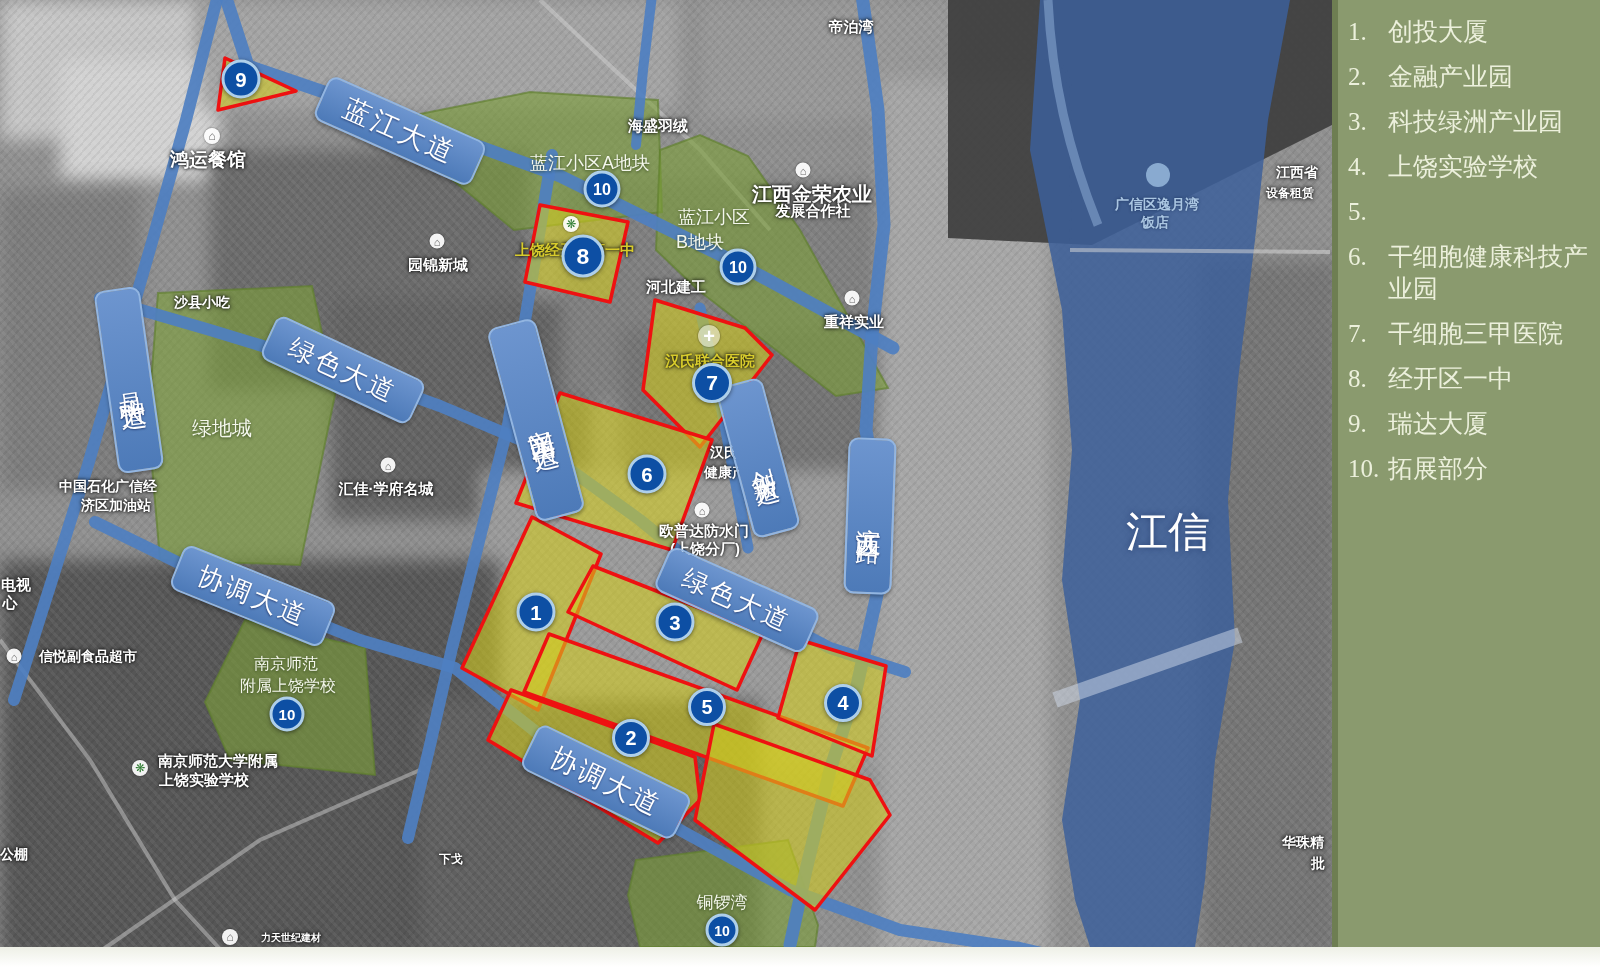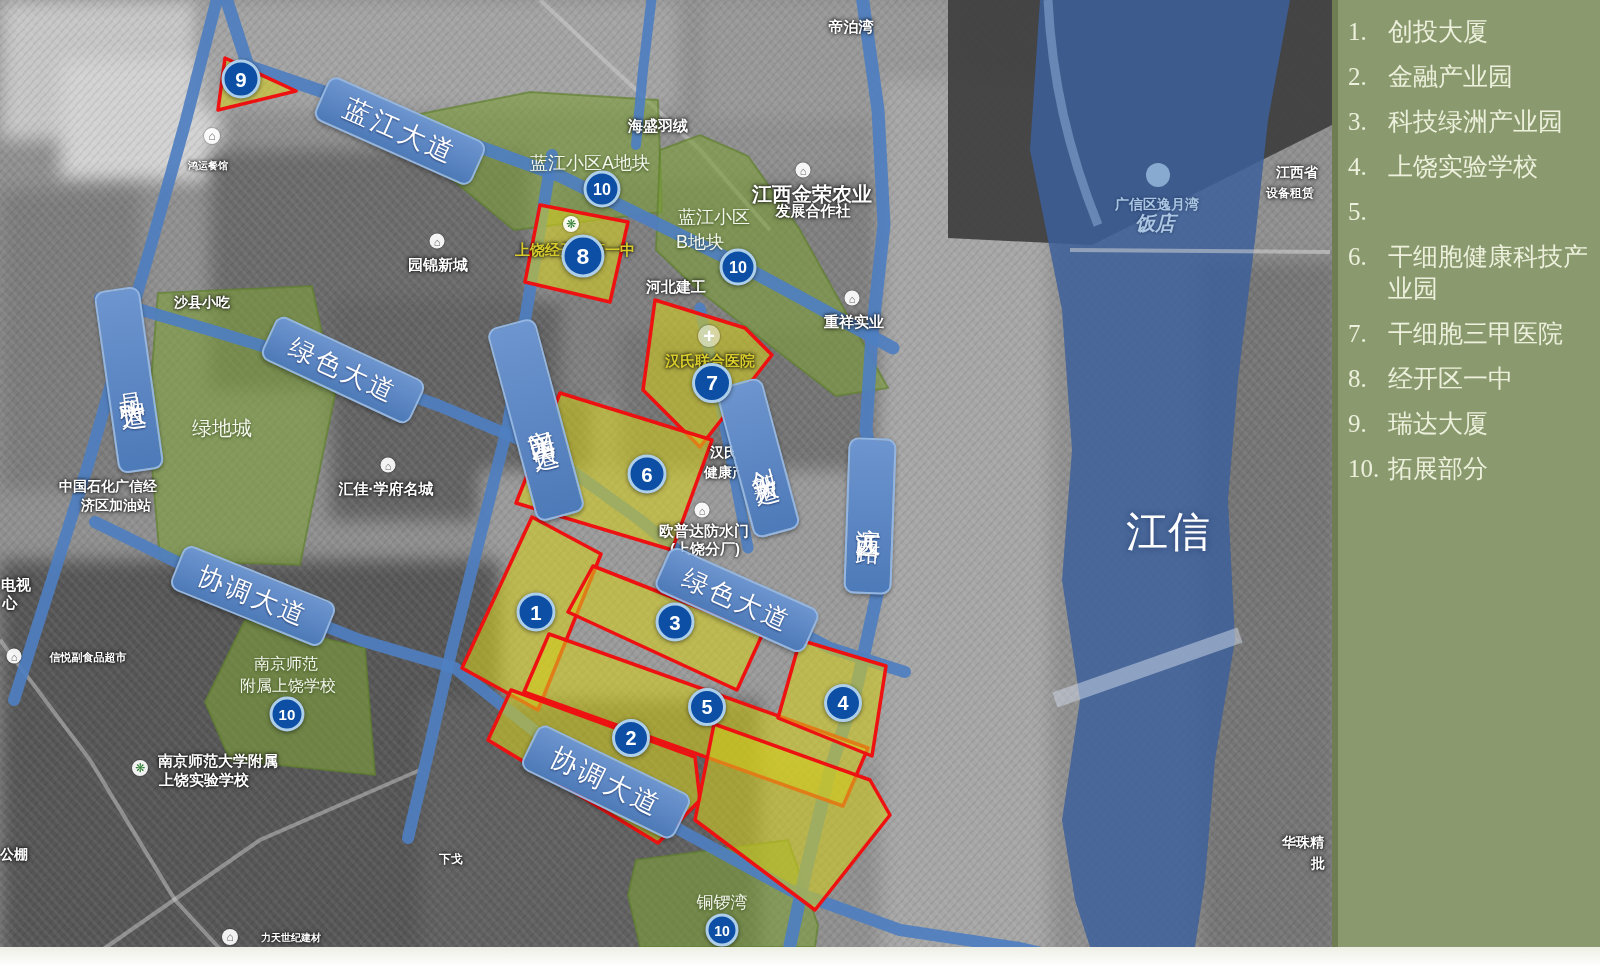--- a/index.html
+++ b/index.html
@@ -105,44 +105,44 @@
       <polygon points="800,640 886,666 872,756 778,718" fill="rgba(212,205,30,0.58)" stroke="#ee1111" stroke-width="3.5" stroke-linejoin="round"></polygon>
     </svg>
 
   <div id="overlays">
     <div id="rivername" style="left: 1168px; top: 478px;">
         <span>信</span>
         <span>江</span>
       </div>
   <div class="maplabel w" style="left: 851px; top: 27px; font-size: 15px;">帝泊湾</div>
       <div class="maplabel w" style="left: 658px; top: 126px; font-size: 15px;">海盛羽绒</div>
-      <div class="maplabel w" style="left: 208px; top: 160px; font-size: 10px; margin-top: 6px;">鸿运餐馆</div>
+      <div class="maplabel w" style="left: 208px; top: 160px; font-size: 19px;">鸿运餐馆</div>
       <div class="maplabel w" style="left: 438px; top: 265px; font-size: 15px;">园锦新城</div>
       <div class="maplabel w" style="left: 812px; top: 194px; font-size: 20px;">江西金荣农业</div>
       <div class="maplabel w" style="left: 813px; top: 211px; font-size: 15px;">发展合作社</div>
       <div class="maplabel w" style="left: 676px; top: 287px; font-size: 15px;">河北建工</div>
       <div class="maplabel w" style="left: 854px; top: 322px; font-size: 15px;">重祥实业</div>
       <div class="maplabel w" style="left: 386px; top: 489px; font-size: 15px;">汇佳·学府名城</div>
       <div class="maplabel w" style="left: 108px; top: 487px; font-size: 14px;">中国石化广信经</div>
       <div class="maplabel w" style="left: 116px; top: 506px; font-size: 14px;">济区加油站</div>
       <div class="maplabel w" style="left: 202px; top: 303px; font-size: 14px;">沙县小吃</div>
-      <div class="maplabel w" style="left: 88px; top: 657px; font-size: 11px;">信悦副食品超市</div>
+      <div class="maplabel w" style="left: 88px; top: 657px; font-size: 14px;">信悦副食品超市</div>
       <div class="maplabel w" style="left: 16px; top: 585px; font-size: 15px;">电视</div>
       <div class="maplabel w" style="left: 10px; top: 603px; font-size: 15px;">心</div>
       <div class="maplabel w" style="left: 218px; top: 761px; font-size: 15px;">南京师范大学附属</div>
       <div class="maplabel w" style="left: 204px; top: 780px; font-size: 15px;">上饶实验学校</div>
       <div class="maplabel w" style="left: 291px; top: 938px; font-size: 10px;">力天世纪建材</div>
       <div class="maplabel w" style="left: 451px; top: 859px; font-size: 12px;">下戈</div>
       <div class="maplabel w" style="left: 14px; top: 855px; font-size: 14px;">公棚</div>
       <div class="maplabel w" style="left: 1303px; top: 843px; font-size: 14px;">华珠精</div>
       <div class="maplabel w" style="left: 1318px; top: 864px; font-size: 14px;">批</div>
       <div class="maplabel w" style="left: 1297px; top: 173px; font-size: 14px;">江西省</div>
       <div class="maplabel w" style="left: 1290px; top: 193px; font-size: 12px;">设备租赁</div>
       <div class="maplabel b" style="left: 1157px; top: 205px; font-size: 14px;">广信区逸月湾</div>
-      <div class="maplabel b" style="left: 1155px; top: 223px; font-size: 20px; font-style: italic;">饭店</div>
+      <div class="maplabel b" style="left: 1155px; top: 223px; font-size: 14px;">饭店</div>
       <div class="maplabel w" style="left: 724px; top: 453px; font-size: 14px;">汉氏</div>
       <div class="maplabel w" style="left: 739px; top: 473px; font-size: 14px;">健康产业园</div>
       <div class="maplabel w" style="left: 704px; top: 531px; font-size: 15px;">欧普达防水门</div>
       <div class="maplabel w" style="left: 705px; top: 549px; font-size: 15px;">(上饶分厂)</div>
       <div class="maplabel y" style="left: 710px; top: 361px; font-size: 15px;">汉氏联合医院</div>
       <div class="maplabel y" style="left: 575px; top: 250px; font-size: 15px;">上饶经开区第一中</div>
       <div class="zonename" style="left: 590px; top: 163px; font-size: 18px;">蓝江小区A地块</div>
       <div class="zonename" style="left: 714px; top: 217px; font-size: 18px;">蓝江小区</div>
       <div class="zonename" style="left: 700px; top: 242px; font-size: 18px;">B地块</div>
       <div class="zonename" style="left: 222px; top: 428px; font-size: 20px;">绿地城</div>

